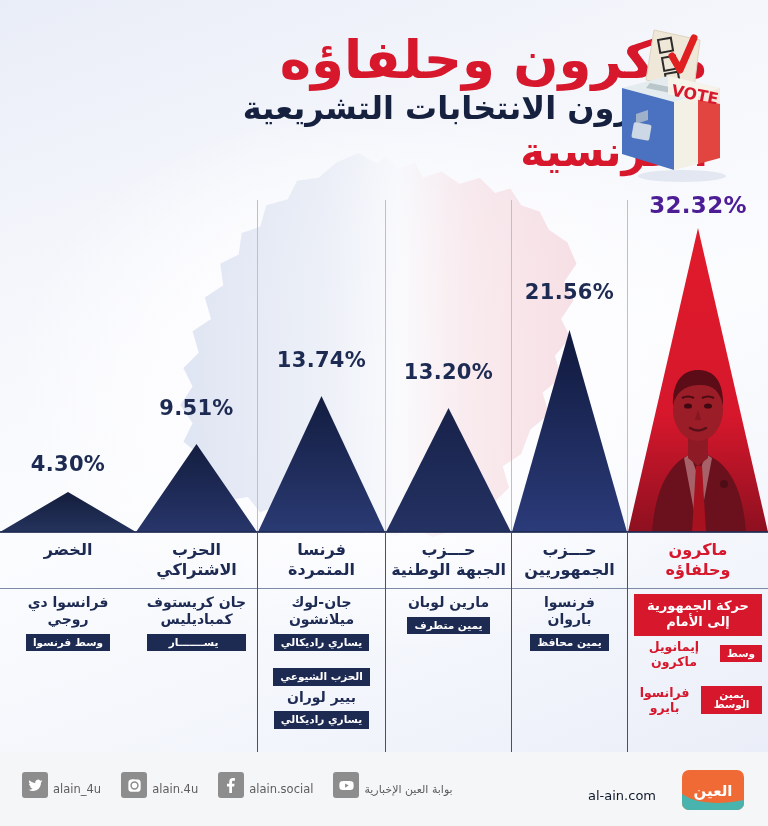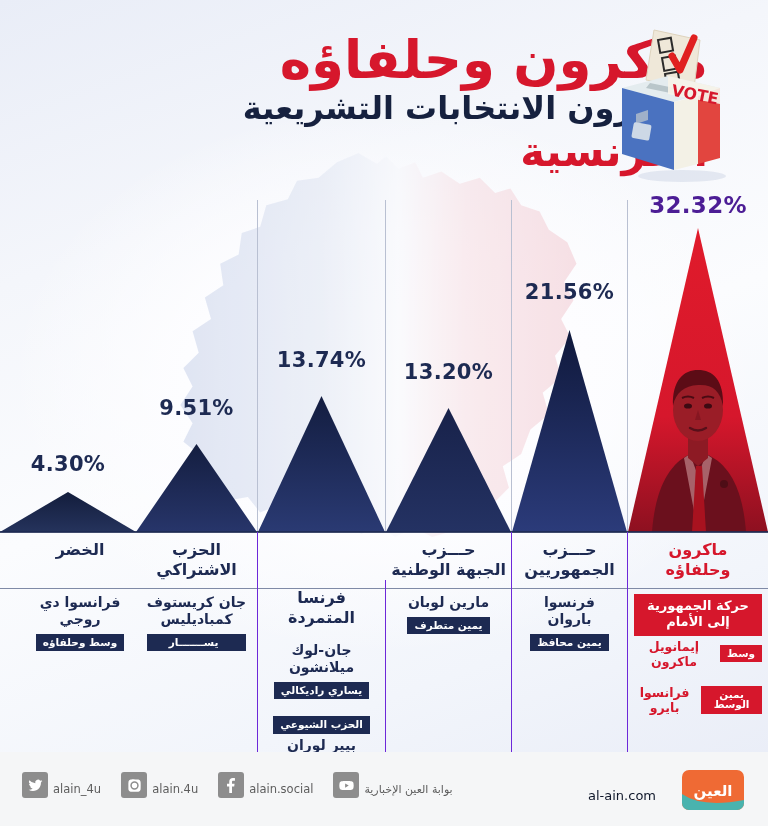--- a/index.html
+++ b/index.html
@@ -327,46 +327,46 @@
         </svg>
       </div>
     </div>
 
     <div class="baseline"></div>
   </div>
 
   <div class="table">
     <div class="rowline"></div>
 
-    <div class="tcol first" style="left:12px;width:136px;">
+    <div class="tcol first" style="left:0;width:136px;">
       <div class="party">
         <span>الخضر</span>
       </div>
       <div class="cands">
         <div class="cand">
           <div class="cand-name">فرانسوا دي روجي</div>
-          <span class="tag">وسط وحلفاؤه</span>
+          <span class="tag">وسط فرنسوا</span>
         </div>
       </div>
     </div>
 
     <div class="tcol" style="left:136px;width:122px;">
       <div class="party">
         <span>الحزب</span><br>
         <span>الاشتراكي</span>
       </div>
       <div class="cands">
         <div class="cand">
           <div class="cand-name">جان كريستوف كمباديليس</div>
           <span class="tag wide">يســـــــار</span>
         </div>
       </div>
     </div>
 
-    <div class="tcol" style="left:258px;width:128px;margin-top:48px;">
+    <div class="tcol" style="left:258px;width:128px;">
       <div class="party">
         <span>فرنسا</span><br>
         <span>المتمردة</span>
       </div>
       <div class="cands">
         <div class="cand">
           <div class="cand-name">جان-لوك ميلانشون</div>
           <span class="tag">يساري راديكالي</span>
         </div>
         <div class="cand" style="margin-top:14px;">

